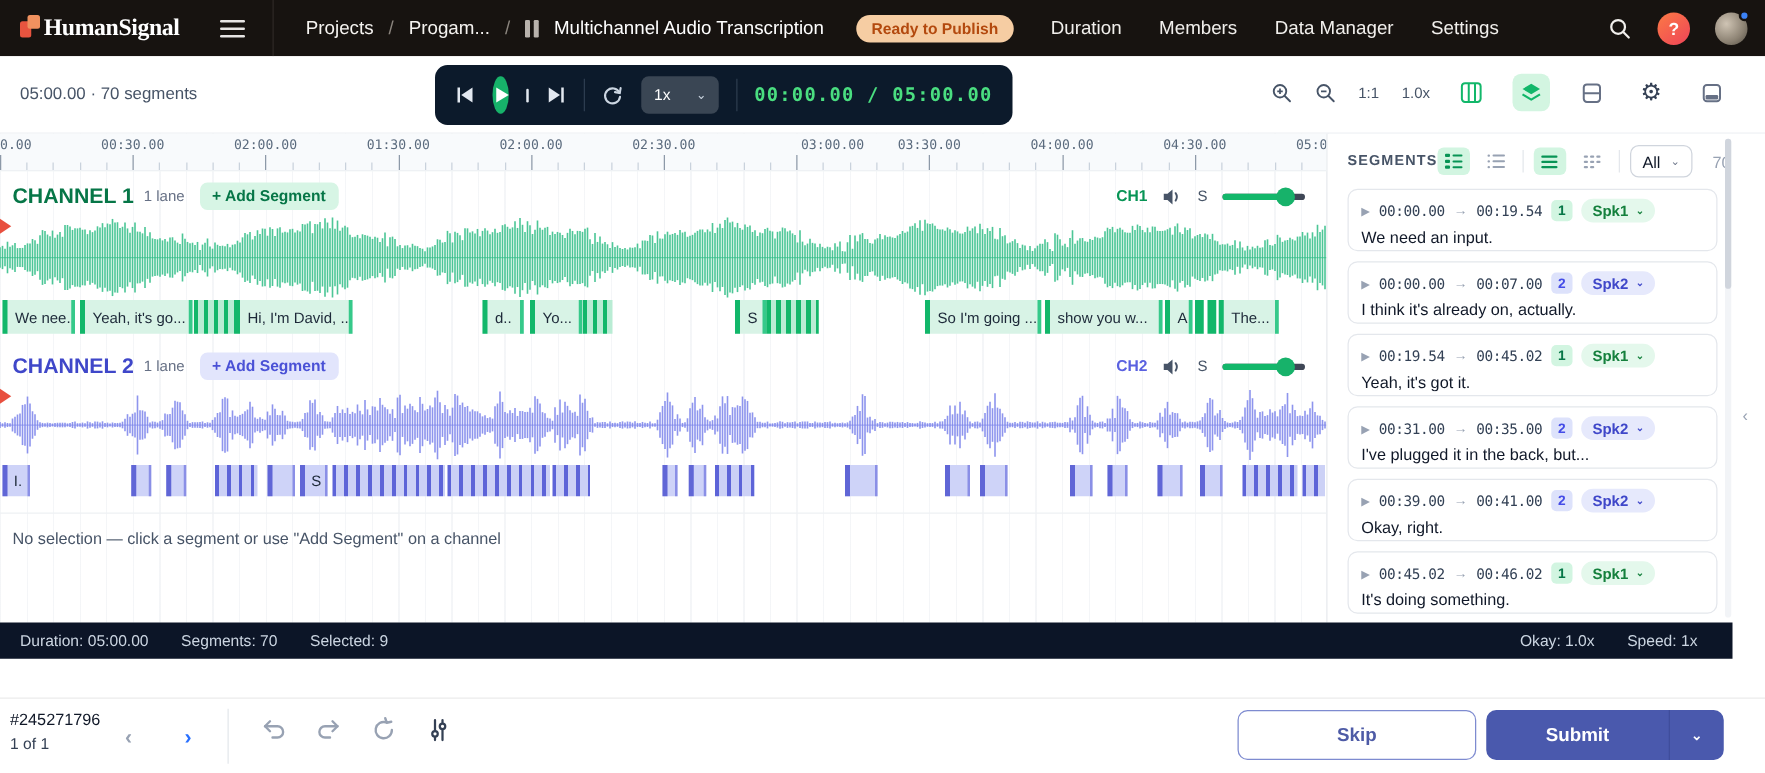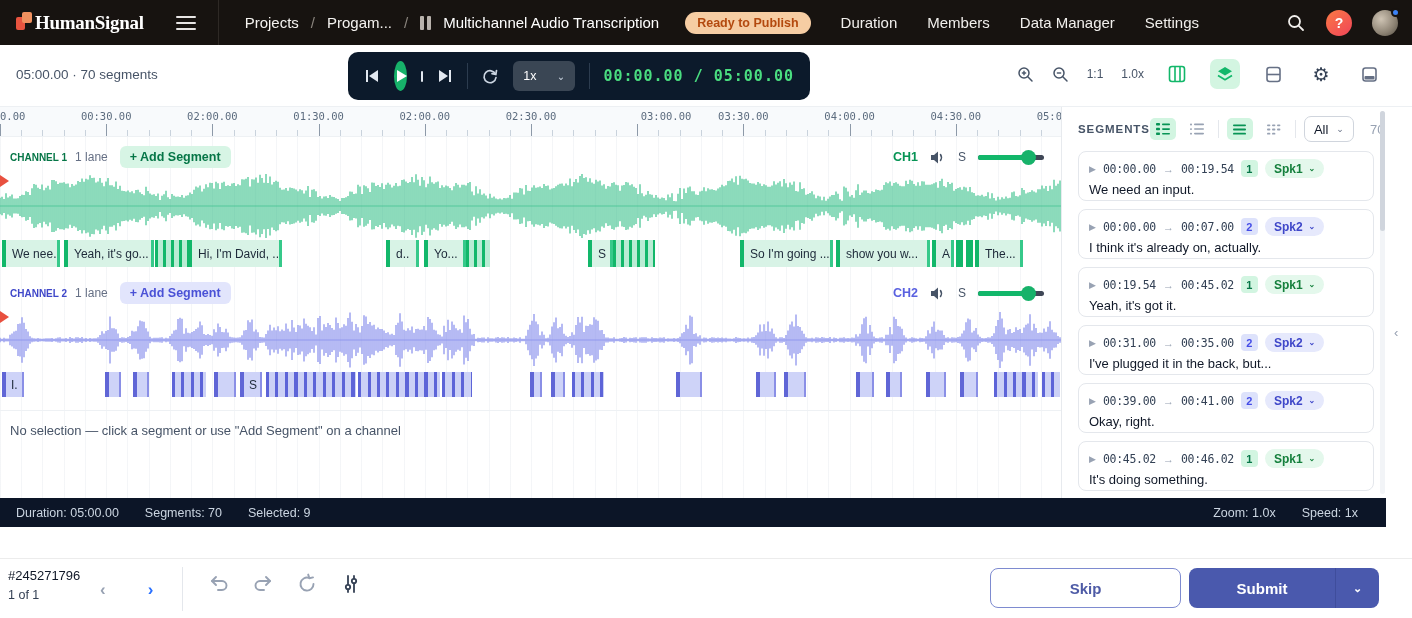--- a/index.html
+++ b/index.html
@@ -64,21 +64,21 @@
   
   #wave-area { position:absolute; top:107px; left:0; width:1062px; height:391px; background:#fff;
     border-right:1px solid #e7eaee; overflow:hidden;
     background-image:repeating-linear-gradient(90deg, rgba(148,163,184,0.10) 0 1px, transparent 1px 21.24px); }
   #ruler { position:absolute; top:0; left:0; width:1062px; height:30px; background:#f8fafc; border-bottom:1px solid #eef1f4; }
   .ruler-label { position:absolute; top:3px; transform:translateX(-50%); font-size:10.5px; color:#5b6b7e; white-space:nowrap; }
   .tick { position:absolute; bottom:0; width:1px; background:#b3bdc9; }
   .tick.minor { height:6px; background:#c9d2dc; }
   .tick.major { height:12px; background:#8d99a8; }
   .ch-header { position:absolute; left:0; width:1062px; height:28px; display:flex; align-items:center; padding-left:10px; }
-  .ch-name { font-size:10px; font-weight:700; }
+  .ch-name { font-size:17px; font-weight:700; }
   .ch-lanes { font-size:12px; color:#667085; margin-left:8px; }
   .add-seg-btn { margin-left:12px; font-size:12.5px; font-weight:600; border-radius:6px; padding:4px 10px; cursor:pointer; }
   .ch1 .ch-name { color:#067647; }
   .ch1 .add-seg-btn { background:#d7f5e5; color:#067647; }
   .ch2 .ch-name { color:#3f47c9; }
   .ch2 .add-seg-btn { background:#e2e5fc; color:#4a51d6; }
   .ch-controls { position:absolute; right:18px; display:flex; align-items:center; gap:12px; }
   .ch-short { font-size:12.5px; font-weight:700; }
   .ch1-short { color:#079455; } .ch2-short { color:#5a61e0;margin-left:32px; }
   .solo { font-size:12px; color:#475467; }
@@ -1657,21 +1657,21 @@
     <span class="collapse-chev">‹</span>
   </div>
 
   <div id="statusbar">
     <span class="grp">
       <span>Duration: 05:00.00</span>
       <span>Segments: 70</span>
       <span>Selected: 9</span>
     </span>
     <span class="grp right">
-      <span>Zoom: 1.0x</span>
+      <span>Okay: 1.0x</span>
       <span>Speed: 1x</span>
     </span>
   </div>
 
   <div id="footer">
     <div class="task-block">
       <div class="task-id">#245271796</div>
       <div class="task-page">1 of 1</div>
     </div>
     <div class="f-nav">

